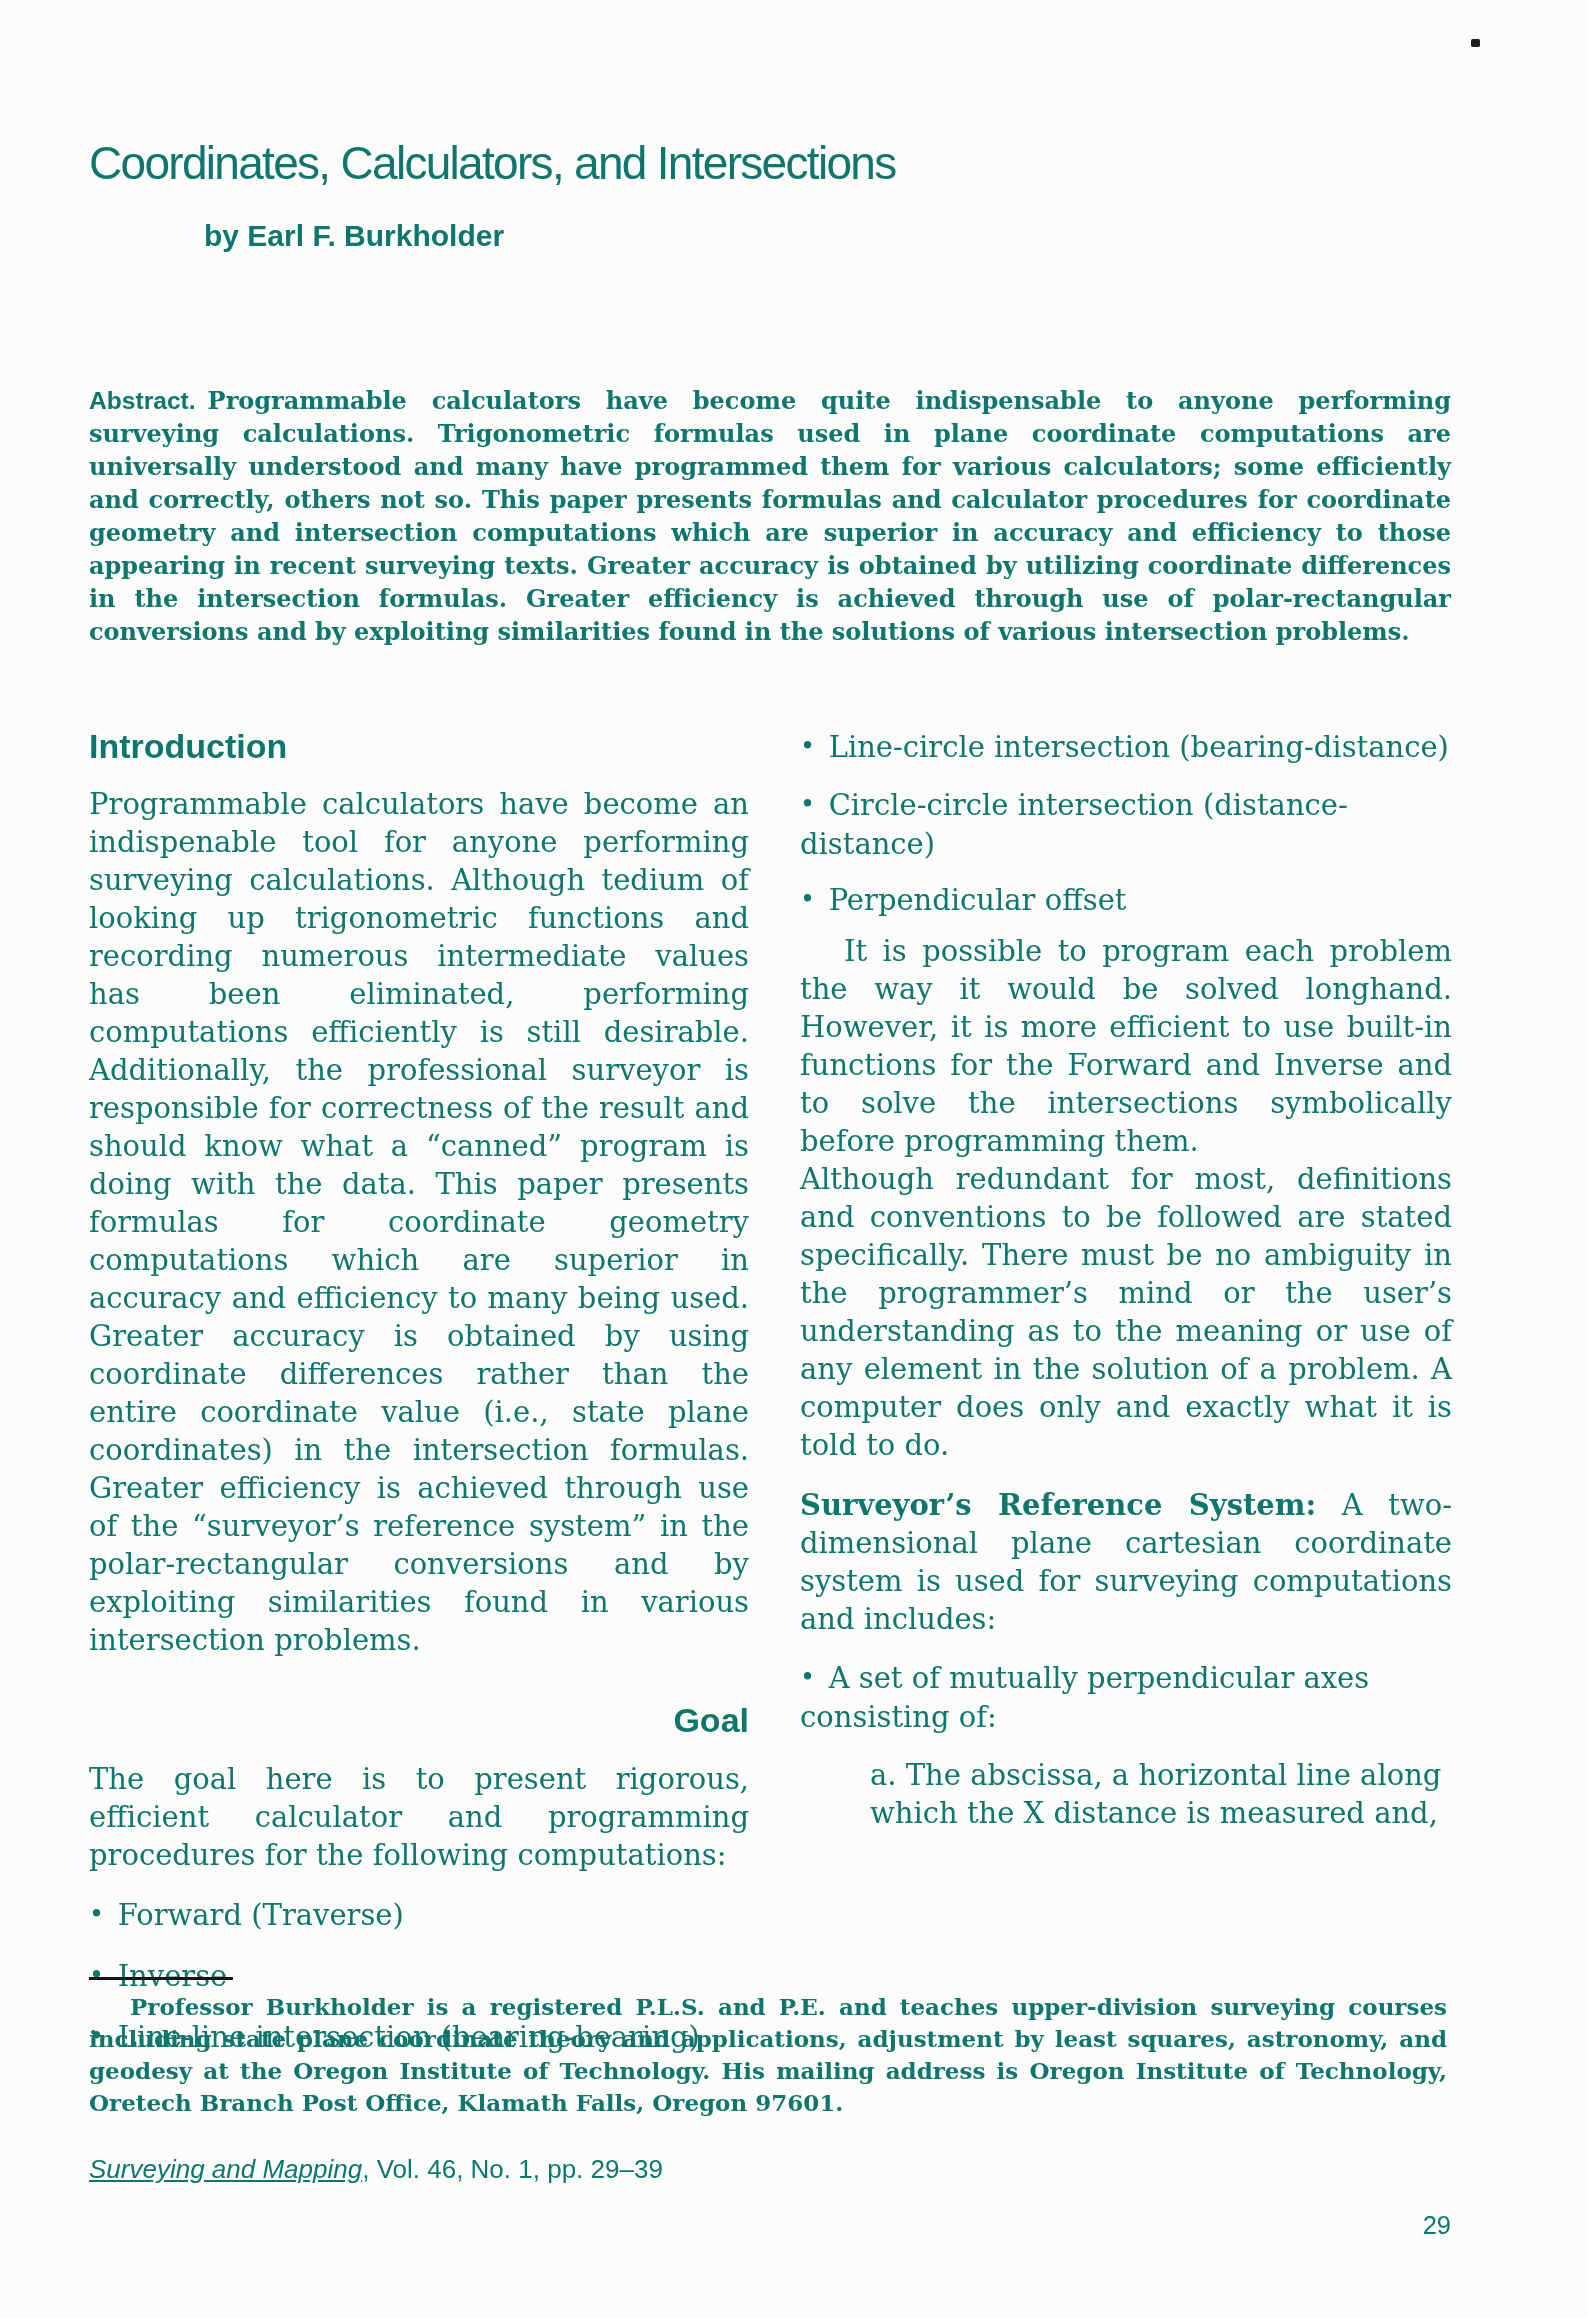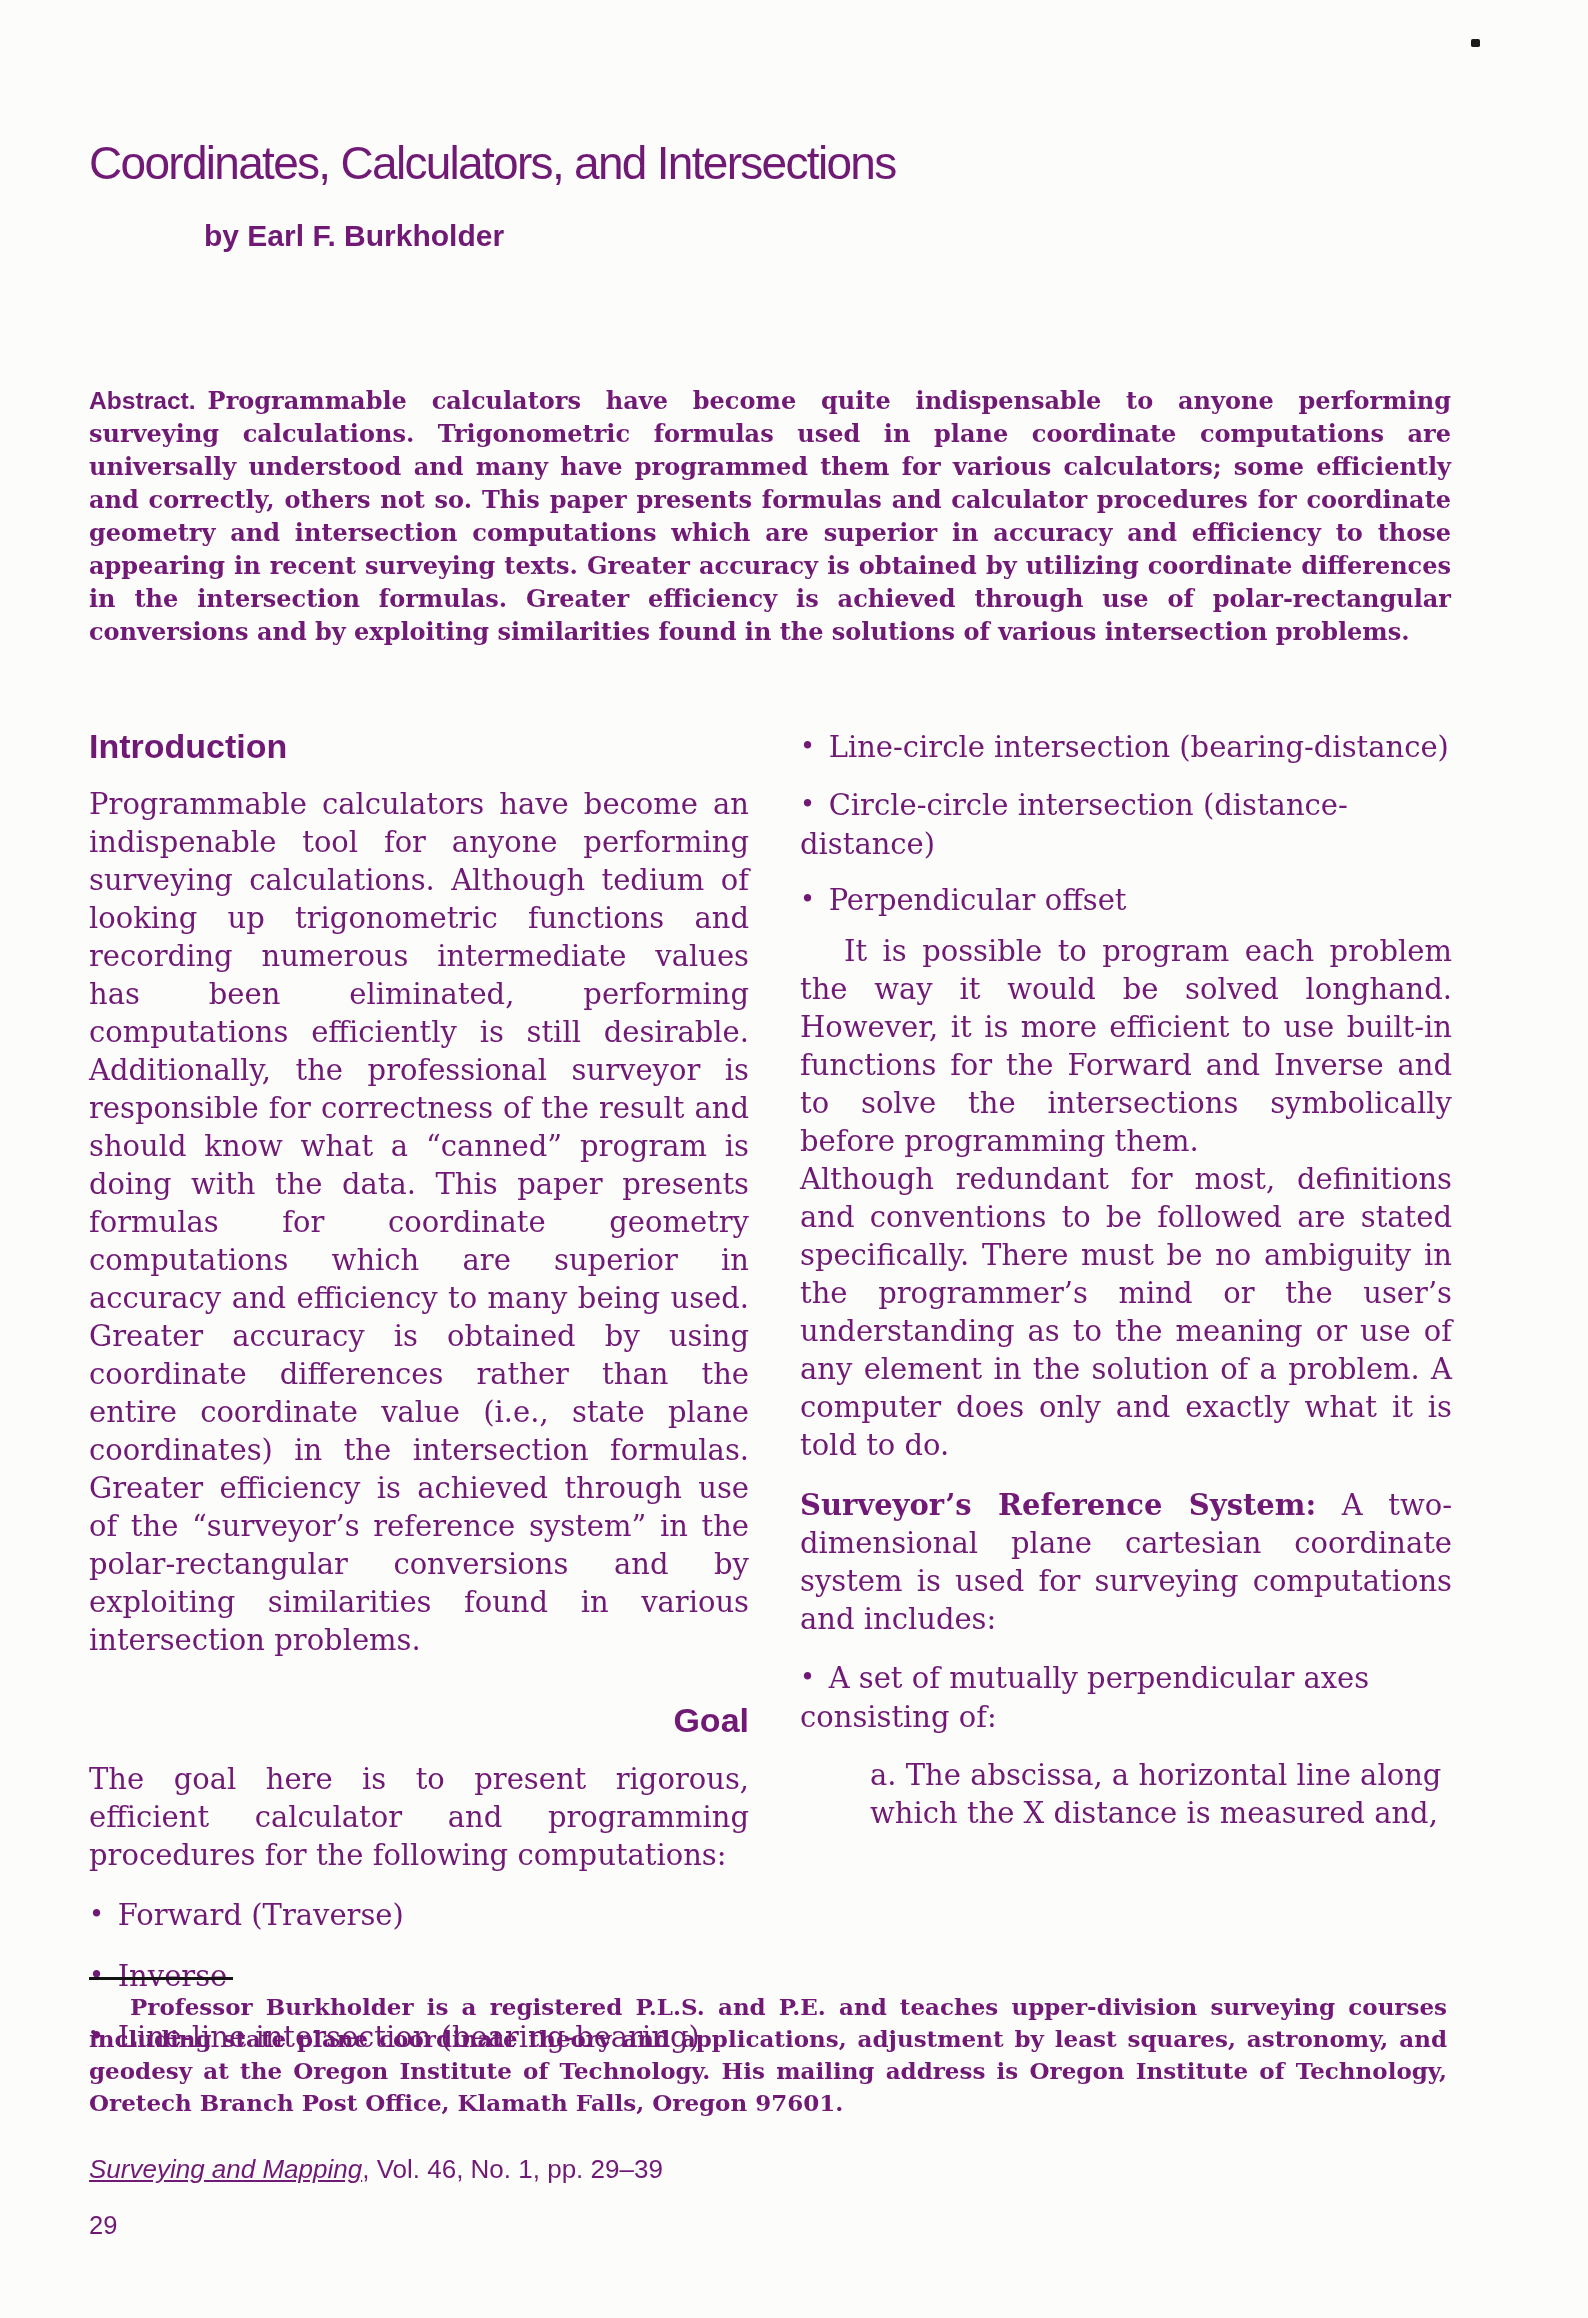--- a/index.html
+++ b/index.html
@@ -1,21 +1,21 @@
 <!DOCTYPE html>
 <html style="font-size:13.6px"><head>
 <meta charset="utf-8">
 <style>
   html,body { margin:0; padding:0; background:#e9e9e6; }
   .page {
     position:relative;
     width:1589px; height:2319px;
     margin:0 auto;
     background:#fcfcfa;
-    color:#701a75;
+    color:#0f766e;
     overflow:hidden;
   }
   .title {
     position:absolute; left:89px; top:107px;
     font:400 46px/1.1 "Liberation Sans", sans-serif;
     letter-spacing:-1.7px;
     white-space:nowrap;
   }
   .byline {
     position:absolute; left:204px; top:219px;
@@ -70,21 +70,21 @@
     text-align:justify;
     text-indent:41px;
   }
   .journal-line {
     position:absolute; left:89px; top:2154px;
     font:400 26px/1.2 "Liberation Sans", sans-serif;
   }
   .journal-italic { font-style:italic;text-decoration:underline; }
   .page-number {
     position:absolute; left:89px; top:2210px; width:1362px;
-    text-align:left;
+    text-align:right;
     font:400 25.5px/1.2 "Liberation Sans", sans-serif;
   }
   .scan-artifact {
     position:absolute; left:1471px; top:39px;
     width:8.5px; height:7.6px;
     background:#1c1c1c;
     border-radius:1.7px;
   }
 </style>
 </head>

